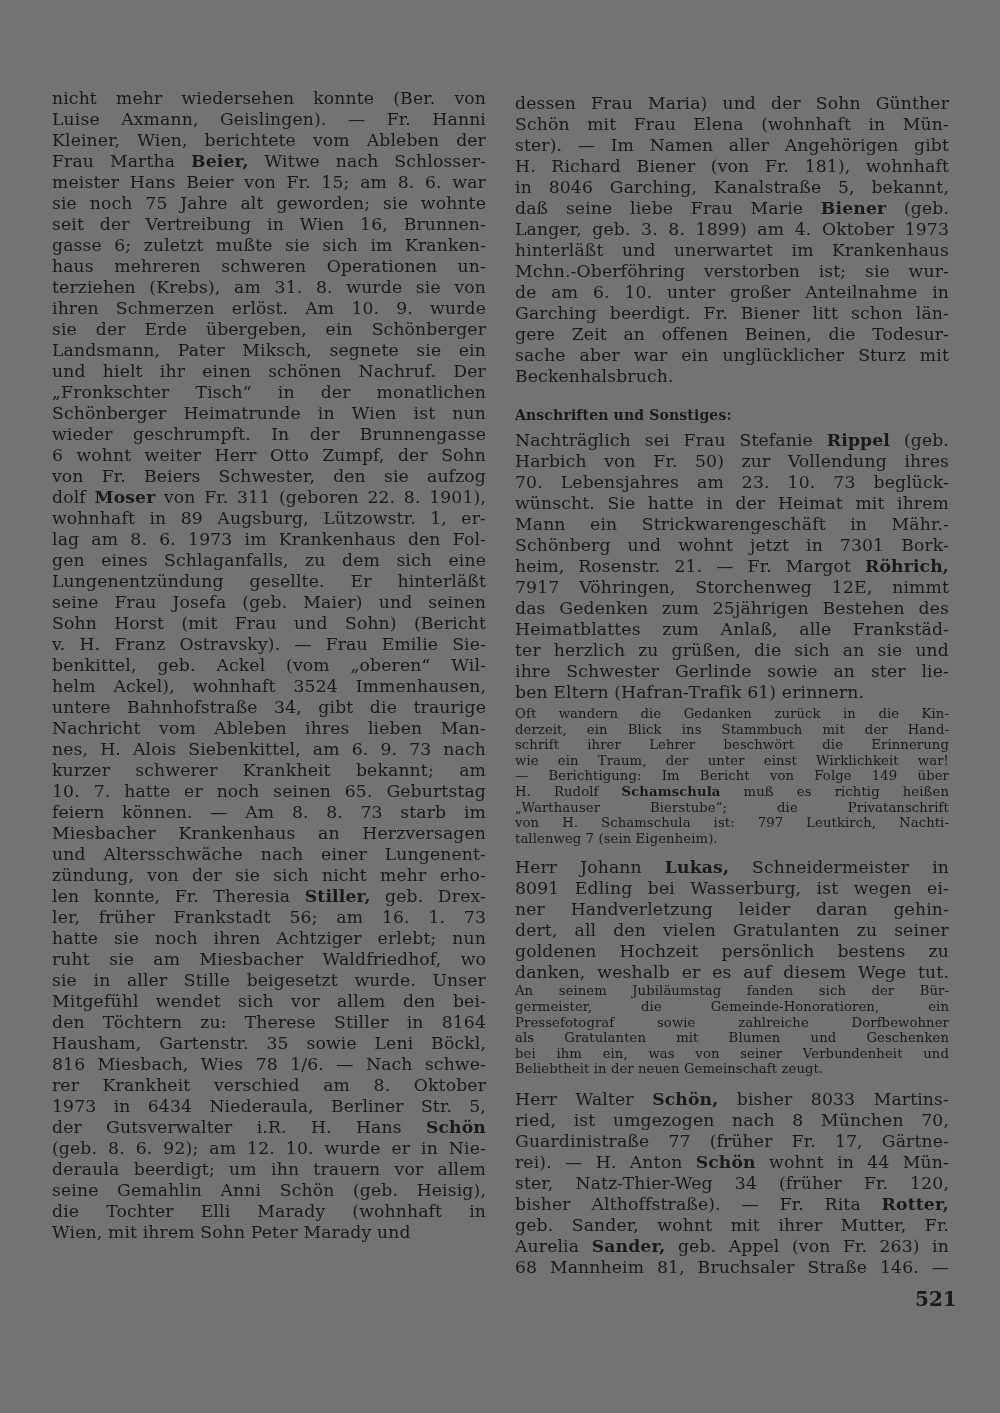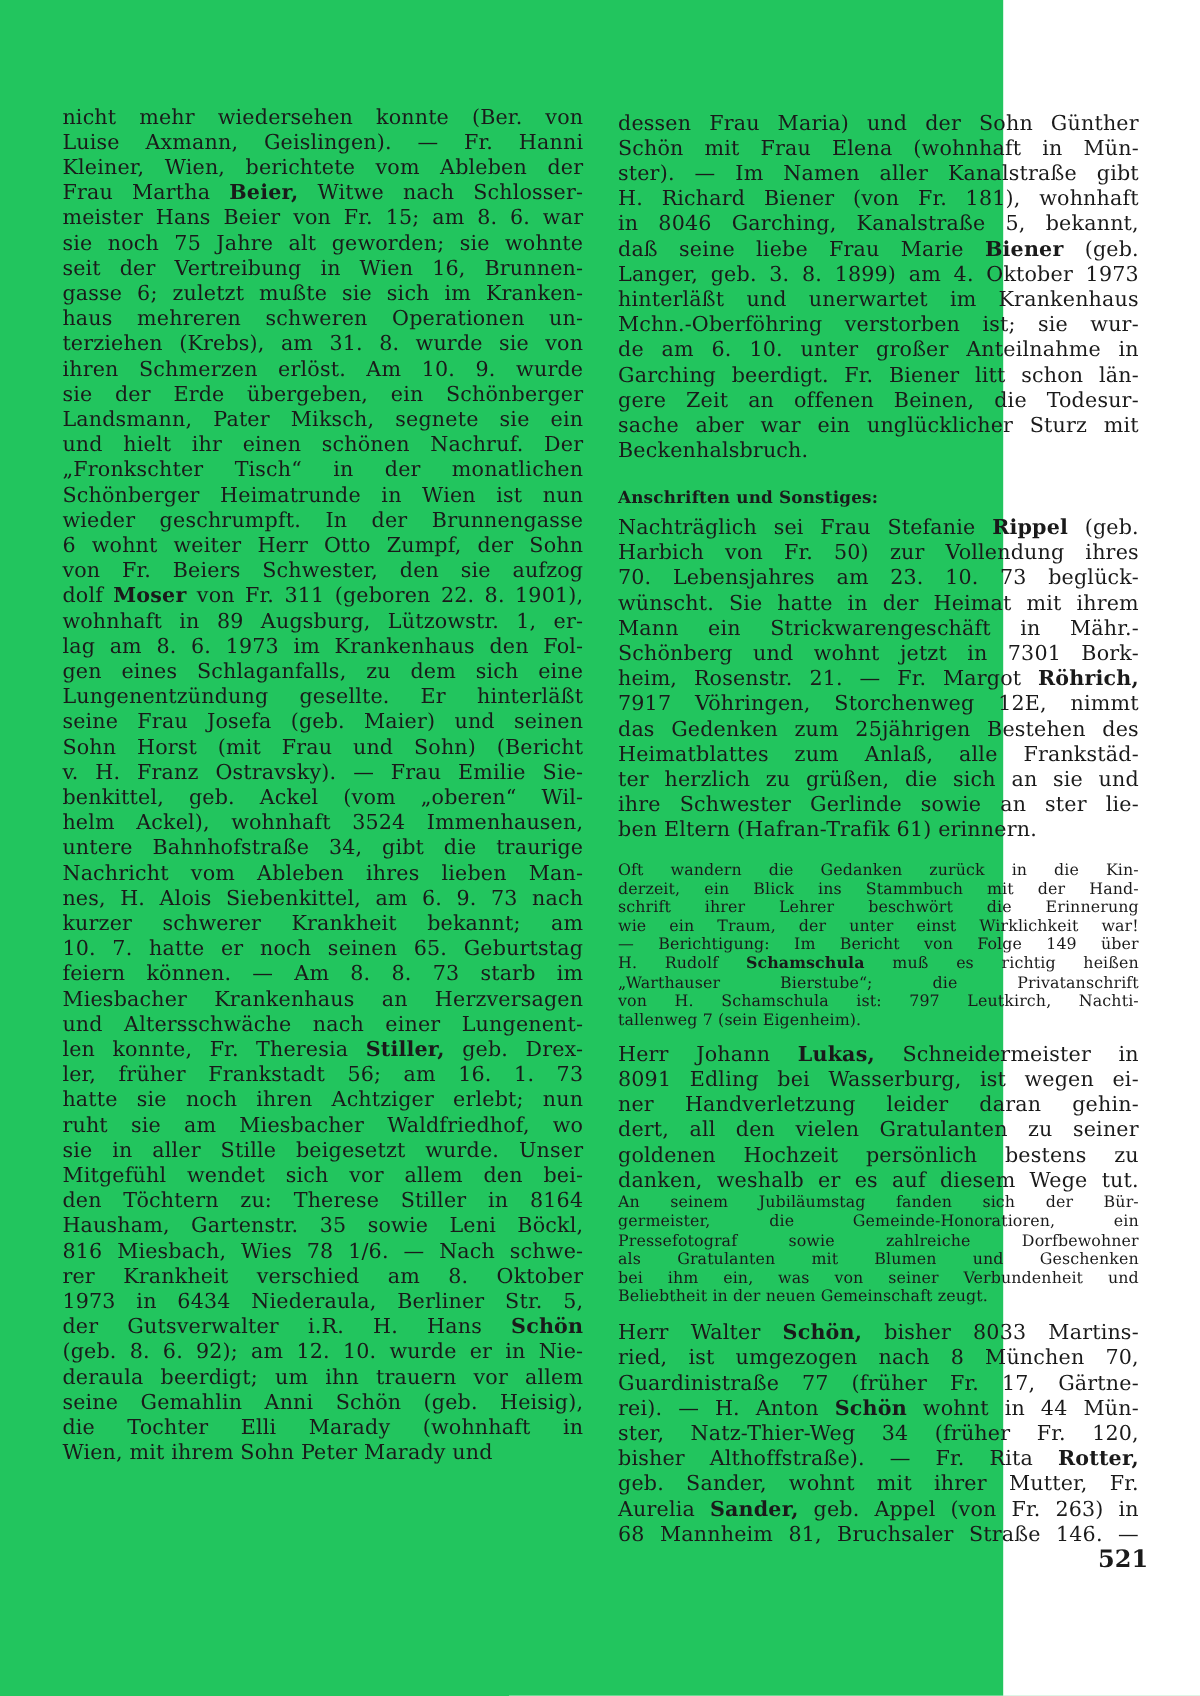--- a/index.html
+++ b/index.html
@@ -1,17 +1,17 @@
 <!DOCTYPE html>
 <html><head>
 <meta charset="utf-8">
 <style>
   html, body { margin: 0; padding: 0; background: #ffffff; }
   body { width: 1000px; height: 1413px; position: relative; overflow: hidden; }
-  .page { position: absolute; left: 0; top: 0; width: 836px; height: 1413px; background: #22c55e; color: #1a1a1a; }
+  .page { position: absolute; left: 0; top: 0; width: 1000px; height: 1413px; background: #737373; color: #1a1a1a; }
   .col { position: absolute; font-family: "DejaVu Serif", serif; }
   .col-left { left: 52px; top: 88px; width: 434px; }
   .col-right { left: 515px; top: 93px; width: 434px; }
   .ln {
     display: block; white-space: nowrap; text-align: justify; text-align-last: justify;
     font-size: 17.2px; line-height: 21px; height: 21px; letter-spacing: 0.15px;
   }
   .ln.last { text-align-last: left; }
   .gap { height: 18px; }
   .small { font-size: 13.2px; line-height: 15.6px; height: 15.6px; letter-spacing: 0.1px; }
@@ -54,20 +54,21 @@
       <div class="ln">benkittel, geb. Ackel (vom „oberen“ Wil-</div>
       <div class="ln">helm Ackel), wohnhaft 3524 Immenhausen,</div>
       <div class="ln">untere Bahnhofstraße 34, gibt die traurige</div>
       <div class="ln">Nachricht vom Ableben ihres lieben Man-</div>
       <div class="ln">nes, H. Alois Siebenkittel, am 6. 9. 73 nach</div>
       <div class="ln">kurzer schwerer Krankheit bekannt; am</div>
       <div class="ln">10. 7. hatte er noch seinen 65. Geburtstag</div>
       <div class="ln">feiern können. — Am 8. 8. 73 starb im</div>
       <div class="ln">Miesbacher Krankenhaus an Herzversagen</div>
       <div class="ln">und Altersschwäche nach einer Lungenent-</div>
+      <div class="ln">zündung, von der sie sich nicht mehr erho-</div>
       <div class="ln">len konnte, Fr. Theresia <b>Stiller,</b> geb. Drex-</div>
       <div class="ln">ler, früher Frankstadt 56; am 16. 1. 73</div>
       <div class="ln">hatte sie noch ihren Achtziger erlebt; nun</div>
       <div class="ln">ruht sie am Miesbacher Waldfriedhof, wo</div>
       <div class="ln">sie in aller Stille beigesetzt wurde. Unser</div>
       <div class="ln">Mitgefühl wendet sich vor allem den bei-</div>
       <div class="ln">den Töchtern zu: Therese Stiller in 8164</div>
       <div class="ln">Hausham, Gartenstr. 35 sowie Leni Böckl,</div>
       <div class="ln">816 Miesbach, Wies 78 1/6. — Nach schwe-</div>
       <div class="ln">rer Krankheit verschied am 8. Oktober</div>
@@ -77,21 +78,21 @@
       <div class="ln">deraula beerdigt; um ihn trauern vor allem</div>
       <div class="ln">seine Gemahlin Anni Schön (geb. Heisig),</div>
       <div class="ln">die Tochter Elli Marady (wohnhaft in</div>
       <div class="ln last">Wien, mit ihrem Sohn Peter Marady und</div>
     </div>
 
   <div class="col col-right">
     <div>
         <div class="ln">dessen Frau Maria) und der Sohn Günther</div>
         <div class="ln">Schön mit Frau Elena (wohnhaft in Mün-</div>
-        <div class="ln">ster). — Im Namen aller Kanalstraße gibt</div>
+        <div class="ln">ster). — Im Namen aller Angehörigen gibt</div>
         <div class="ln">H. Richard Biener (von Fr. 181), wohnhaft</div>
         <div class="ln">in 8046 Garching, Kanalstraße 5, bekannt,</div>
         <div class="ln">daß seine liebe Frau Marie <b>Biener</b> (geb.</div>
         <div class="ln">Langer, geb. 3. 8. 1899) am 4. Oktober 1973</div>
         <div class="ln">hinterläßt und unerwartet im Krankenhaus</div>
         <div class="ln">Mchn.-Oberföhring verstorben ist; sie wur-</div>
         <div class="ln">de am 6. 10. unter großer Anteilnahme in</div>
         <div class="ln">Garching beerdigt. Fr. Biener litt schon län-</div>
         <div class="ln">gere Zeit an offenen Beinen, die Todesur-</div>
         <div class="ln">sache aber war ein unglücklicher Sturz mit</div>
@@ -108,21 +109,21 @@
         <div class="ln">Mann ein Strickwarengeschäft in Mähr.-</div>
         <div class="ln">Schönberg und wohnt jetzt in 7301 Bork-</div>
         <div class="ln">heim, Rosenstr. 21. — Fr. Margot <b>Röhrich,</b></div>
         <div class="ln">7917 Vöhringen, Storchenweg 12E, nimmt</div>
         <div class="ln">das Gedenken zum 25jährigen Bestehen des</div>
         <div class="ln">Heimatblattes zum Anlaß, alle Frankstäd-</div>
         <div class="ln">ter herzlich zu grüßen, die sich an sie und</div>
         <div class="ln">ihre Schwester Gerlinde sowie an ster lie-</div>
         <div class="ln last">ben Eltern (Hafran-Trafik 61) erinnern.</div>
       </div>
-    <div style="margin-top:15px">
+    <div style="margin-top:3px">
         <div class="ln small">Oft wandern die Gedanken zurück in die Kin-</div>
         <div class="ln small">derzeit, ein Blick ins Stammbuch mit der Hand-</div>
         <div class="ln small">schrift ihrer Lehrer beschwört die Erinnerung</div>
         <div class="ln small">wie ein Traum, der unter einst Wirklichkeit war!</div>
         <div class="ln small">— Berichtigung: Im Bericht von Folge 149 über</div>
         <div class="ln small">H. Rudolf <b>Schamschula</b> muß es richtig heißen</div>
         <div class="ln small">„Warthauser Bierstube“; die Privatanschrift</div>
         <div class="ln small">von H. Schamschula ist: 797 Leutkirch, Nachti-</div>
         <div class="ln small last">tallenweg 7 (sein Eigenheim).</div>
       </div>

